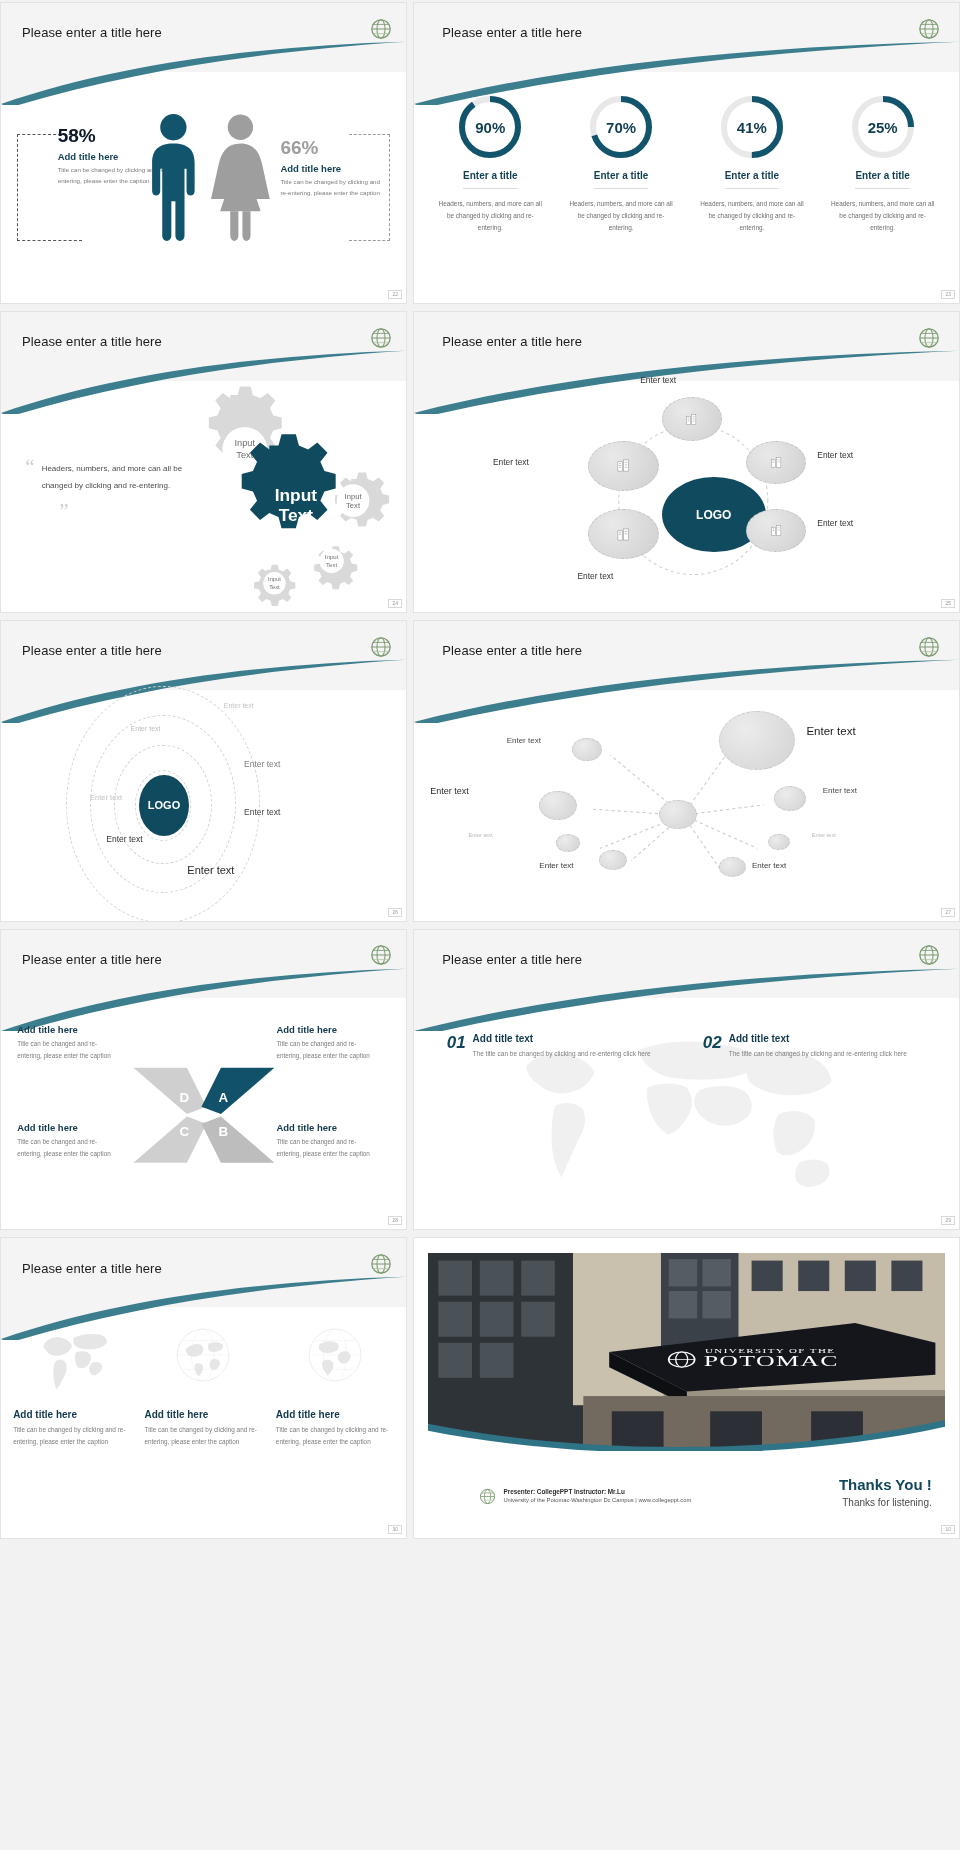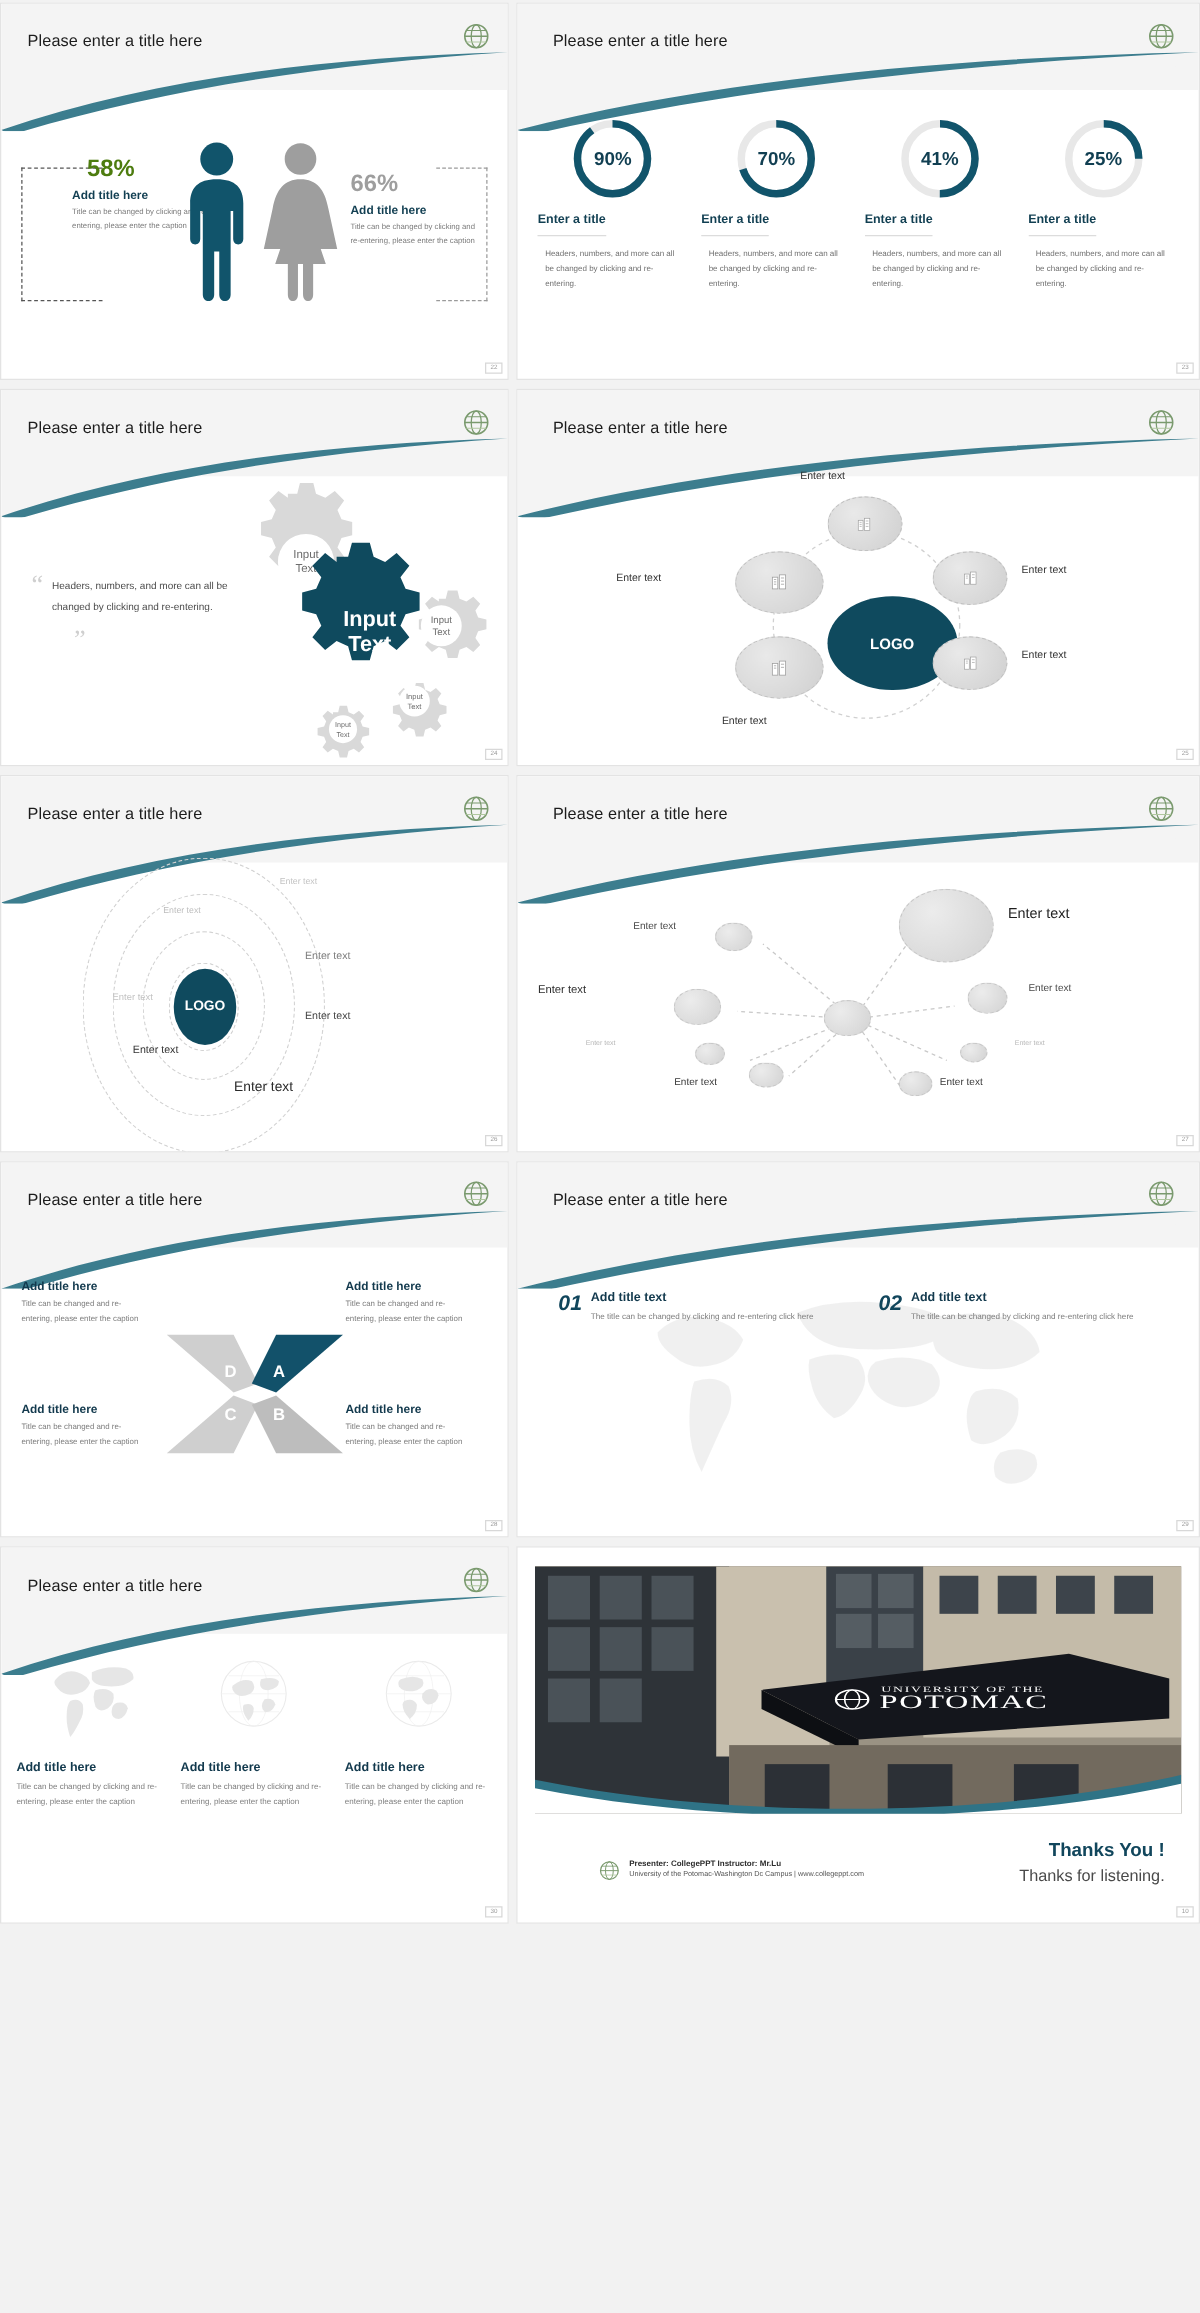--- a/index.html
+++ b/index.html
@@ -42,34 +42,34 @@
   }
   .pageno{
     position:absolute; right:4px; bottom:4px;
     font-size:5px; color:#9a9a9a;
     border:1px solid #d8d8d8; background:#fff;
     padding:1px 3px; line-height:1;
   }
   .body{ position:absolute; left:0; top:24%; width:100%; height:76%; }
   .s22-fig{ position:absolute; }
   .s22-pct{ font-size:19px; font-weight:bold; }
-  .s22-pct.male{ color:#4d7c0f;margin-left:12px; }
+  .s22-pct.male{ color:#0f172a; }
   .s22-pct.female{ color:#9e9e9e; }
   .s22-h{ font-size:9.5px; font-weight:bold; color:#123f52; margin-top:4px;}
   .s22-p{ font-size:6.2px; color:#7b7b7b; line-height:1.75; margin-top:3px; }
   .dashbox{
     position:absolute; border:1px dashed #555;
     border-right:none;
   }
   .dashbox.right{ border:1px dashed #9a9a9a; border-left:none;}
 
   
   .donuts{ position:absolute; top:8%; left:2%; width:96%;
     display:flex; justify-content:space-around; }
-  .donut-col{ width:23%; text-align:left; }
+  .donut-col{ width:23%; text-align:center; }
   .donut{ position:relative; width:68px; height:68px; margin:0 auto; }
   .donut svg{ transform:rotate(-90deg); }
   .donut .val{
     position:absolute; inset:0; display:flex; align-items:center;
     justify-content:center; font-size:15px; font-weight:bold; color:#113f52;
   }
   .donut-t{ font-size:10px; font-weight:bold; color:#113f52; margin-top:9px;
     padding-bottom:7px; border-bottom:1px solid #dcdcdc; display:inline-block;}
   .donut-p{ font-size:6.4px; color:#6f6f6f; line-height:1.85; margin-top:9px;
     padding:0 6px; }
@@ -121,21 +121,21 @@
   .g-p{ font-size:6.4px; color:#7d7d7d; line-height:1.85; margin-top:4px; }
 
   
   .photo{
     position:absolute; left:2.5%; top:5%; width:95%; height:66%;
     background:linear-gradient(160deg,#b9b2a6 0%,#a39b8f 38%,#8d857a 70%,#6f6a62 100%);
     overflow:hidden;
   }
   .thanks{ position:absolute; right:5%; bottom:10%; text-align:right; }
   .thanks-t{ font-size:15px; font-weight:bold; color:#11465c; }
-  .thanks-s{ font-size:13px; color:#4a4a4a; margin-top:4px; }
+  .thanks-s{ font-size:10px; color:#4a4a4a; margin-top:4px; }
   .pres{ position:absolute; left:12%; bottom:11%; display:flex; gap:7px;
     align-items:flex-start;}
   .pres-l1{ font-size:6.4px; color:#2c2c2c; font-weight:bold; }
   .pres-l2{ font-size:5.8px; color:#555; margin-top:2px;}
 </style>
 </head>
 <body>
 
 <div class="grid">
 

